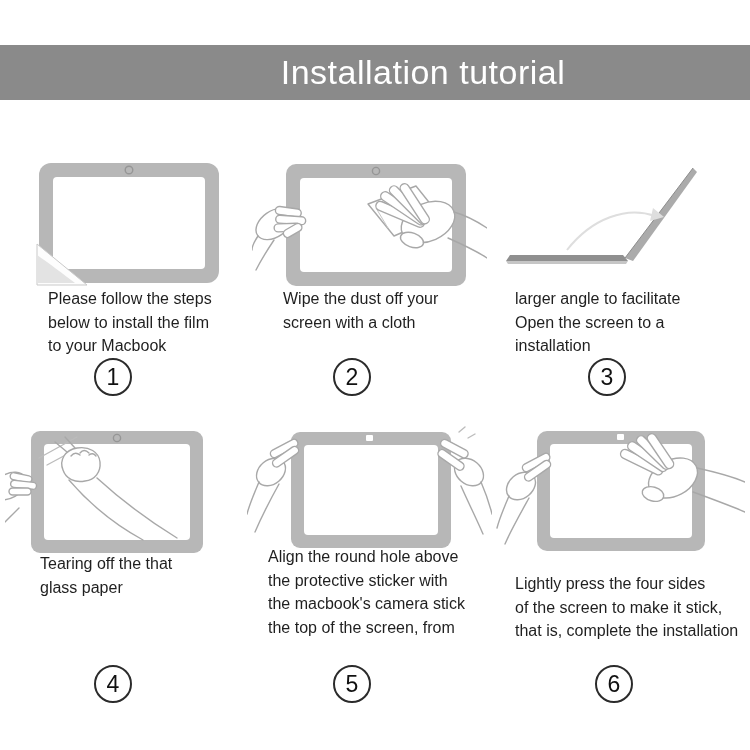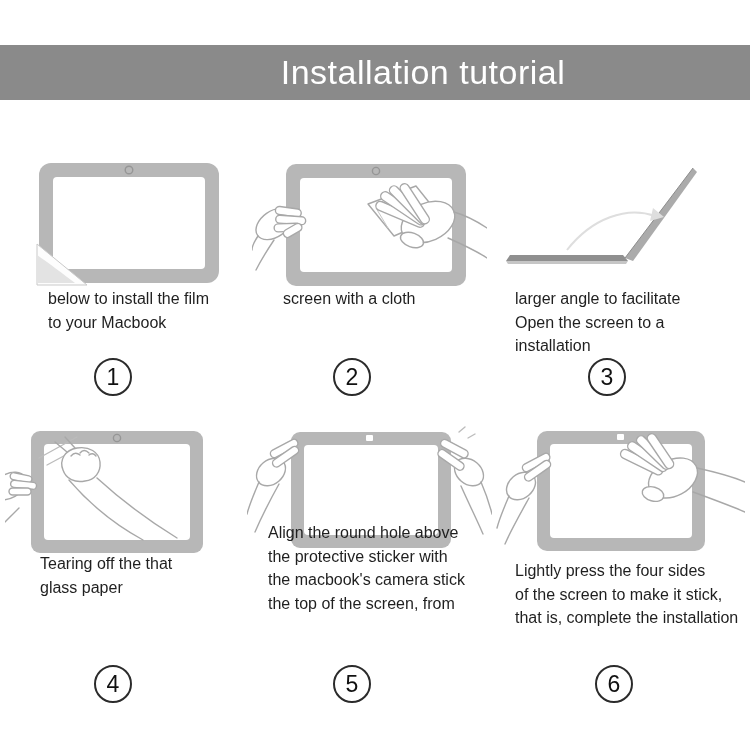--- a/index.html
+++ b/index.html
@@ -152,42 +152,44 @@
       <rect class="hand" x="136" y="14" width="46" height="9" rx="4.5" transform="rotate(34 136 14)"></rect>
       <rect class="hand" x="146" y="8" width="44" height="9" rx="4.5" transform="rotate(44 146 8)"></rect>
       <rect class="hand" x="158" y="6" width="40" height="9" rx="4.5" transform="rotate(56 158 6)"></rect>
       <ellipse class="hand" cx="158" cy="68" rx="11" ry="7" transform="rotate(15 158 68)"></ellipse>
       <path class="armline" d="M202,42 C220,46 236,50 250,56"></path>
       <path class="armline" d="M198,66 C220,74 236,80 250,86"></path>
     </g>
   </svg>
 
   <div class="caption" style="left:48px;top:287px">
+    <div class="cap-line">Please follow the steps</div>
     <div class="cap-line">below to install the film</div>
     <div class="cap-line">to your Macbook</div>
   </div>
   <div class="caption" style="left:283px;top:287px">
+    <div class="cap-line">Wipe the dust off your</div>
     <div class="cap-line">screen with a cloth</div>
   </div>
   <div class="caption" style="left:515px;top:287px">
     <div class="cap-line">larger angle to facilitate</div>
     <div class="cap-line">Open the screen to a</div>
     <div class="cap-line">installation</div>
   </div>
   <div class="caption" style="left:40px;top:552px">
     <div class="cap-line">Tearing off the that</div>
     <div class="cap-line">glass paper</div>
   </div>
-  <div class="caption" style="left:268px;top:521px">
+  <div class="caption" style="left:268px;top:545px">
     <div class="cap-line">Align the round hole above</div>
     <div class="cap-line">the protective sticker with</div>
     <div class="cap-line">the macbook's camera stick</div>
     <div class="cap-line">the top of the screen, from</div>
   </div>
-  <div class="caption" style="left:515px;top:559px">
+  <div class="caption" style="left:515px;top:572px">
     <div class="cap-line">Lightly press the four sides</div>
     <div class="cap-line">of the screen to make it stick,</div>
     <div class="cap-line">that is, complete the installation</div>
   </div>
 
   <div class="num" style="left:94px;top:358px">
     <span>1</span>
     </div>
   <div class="num" style="left:333px;top:358px">
     <span>2</span>

